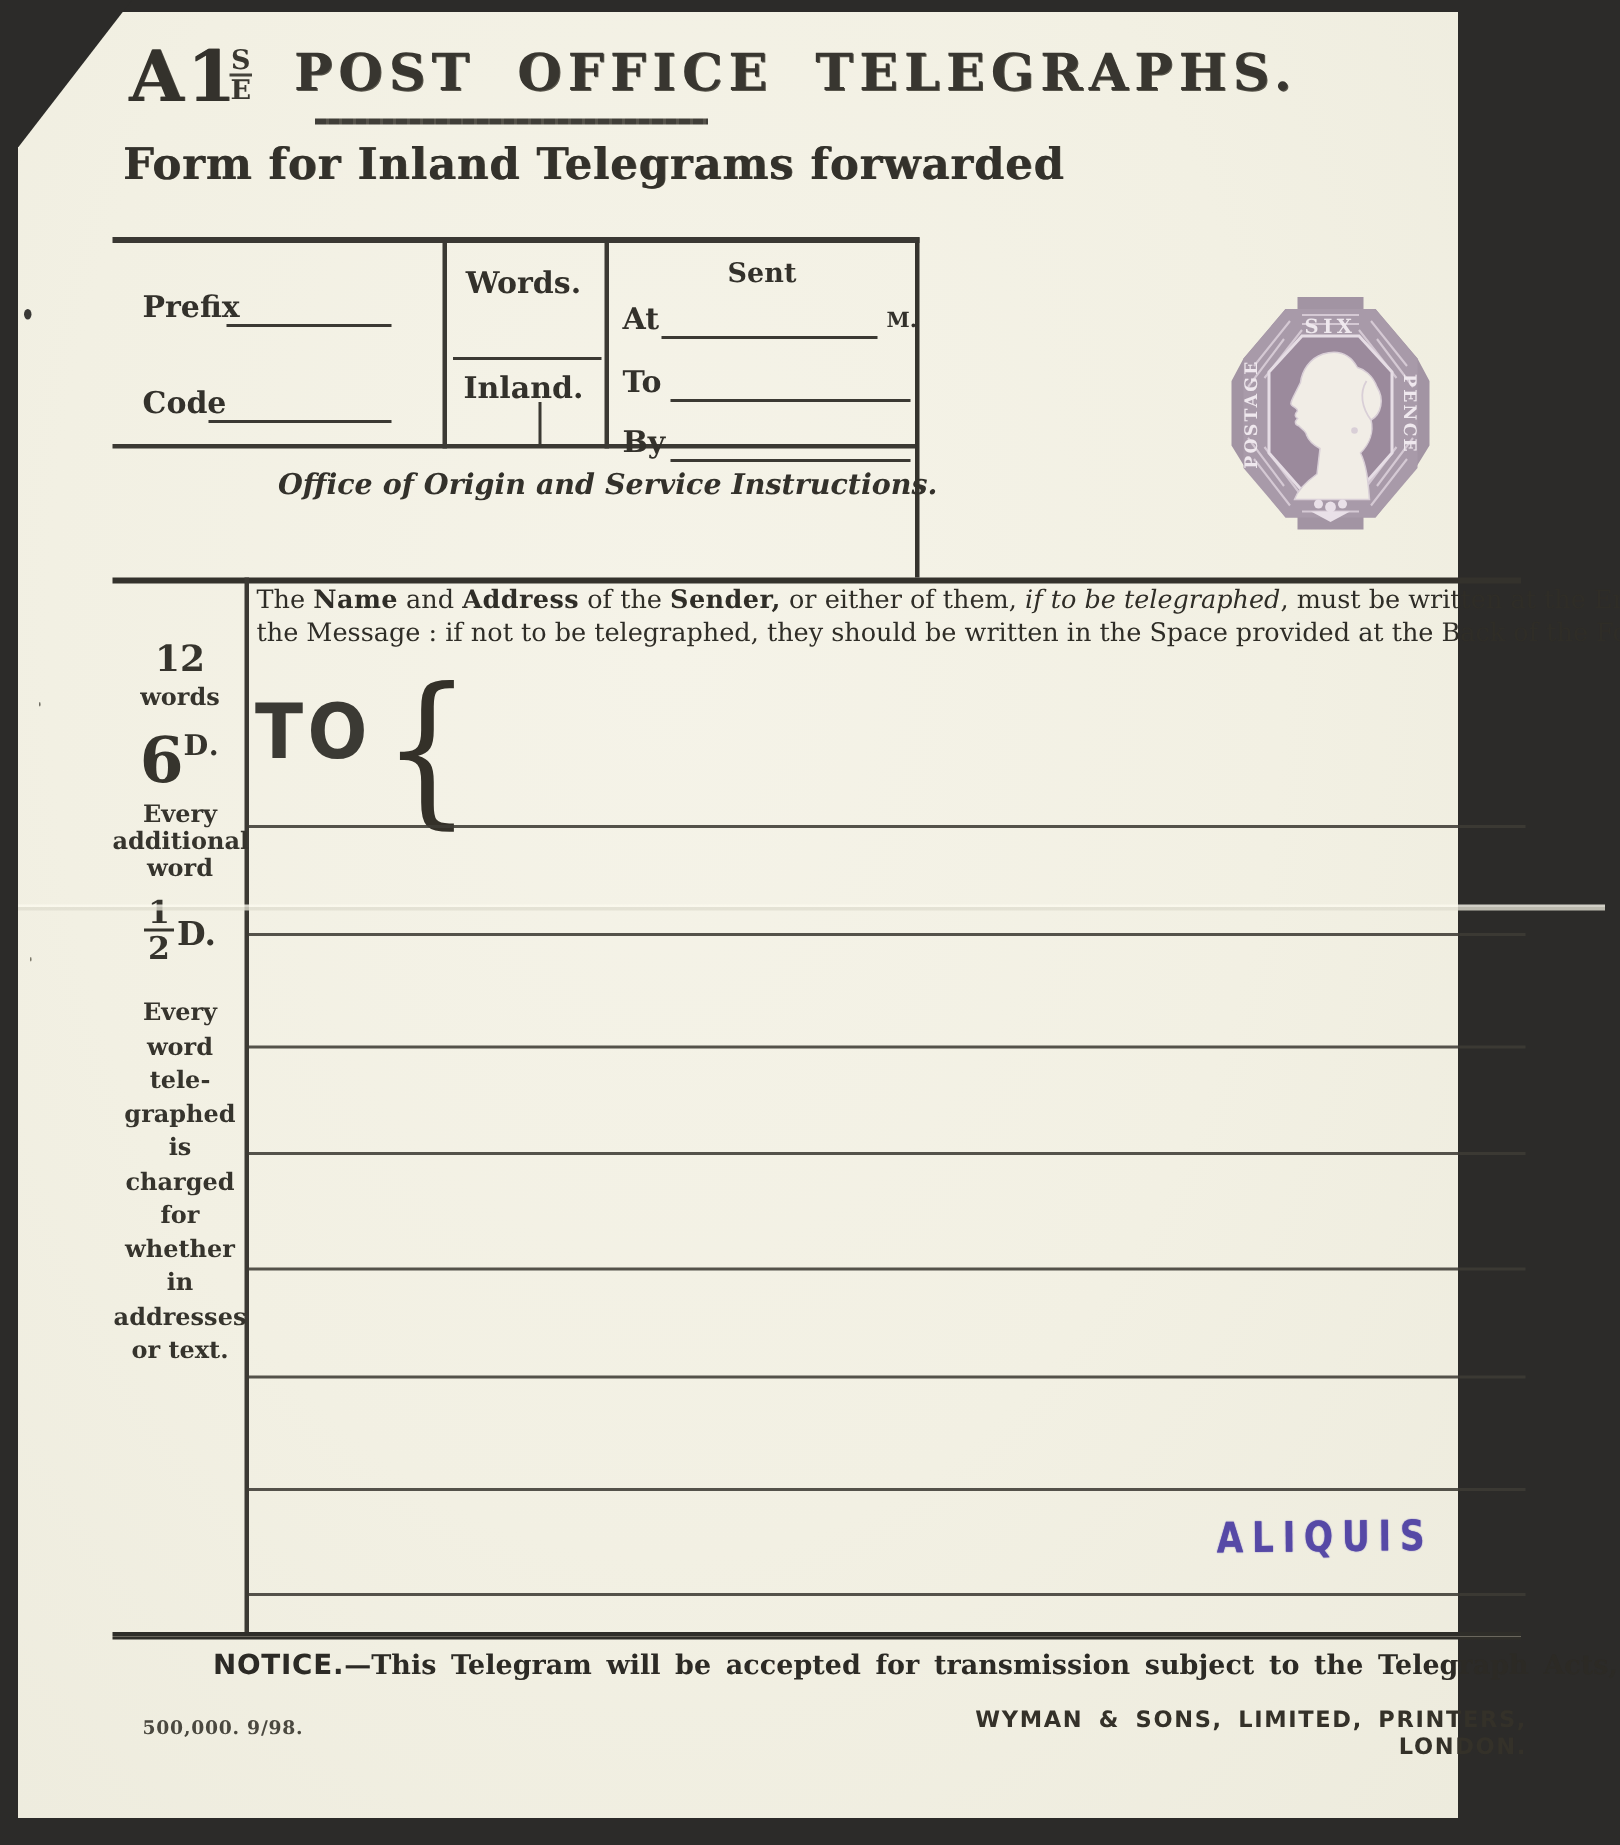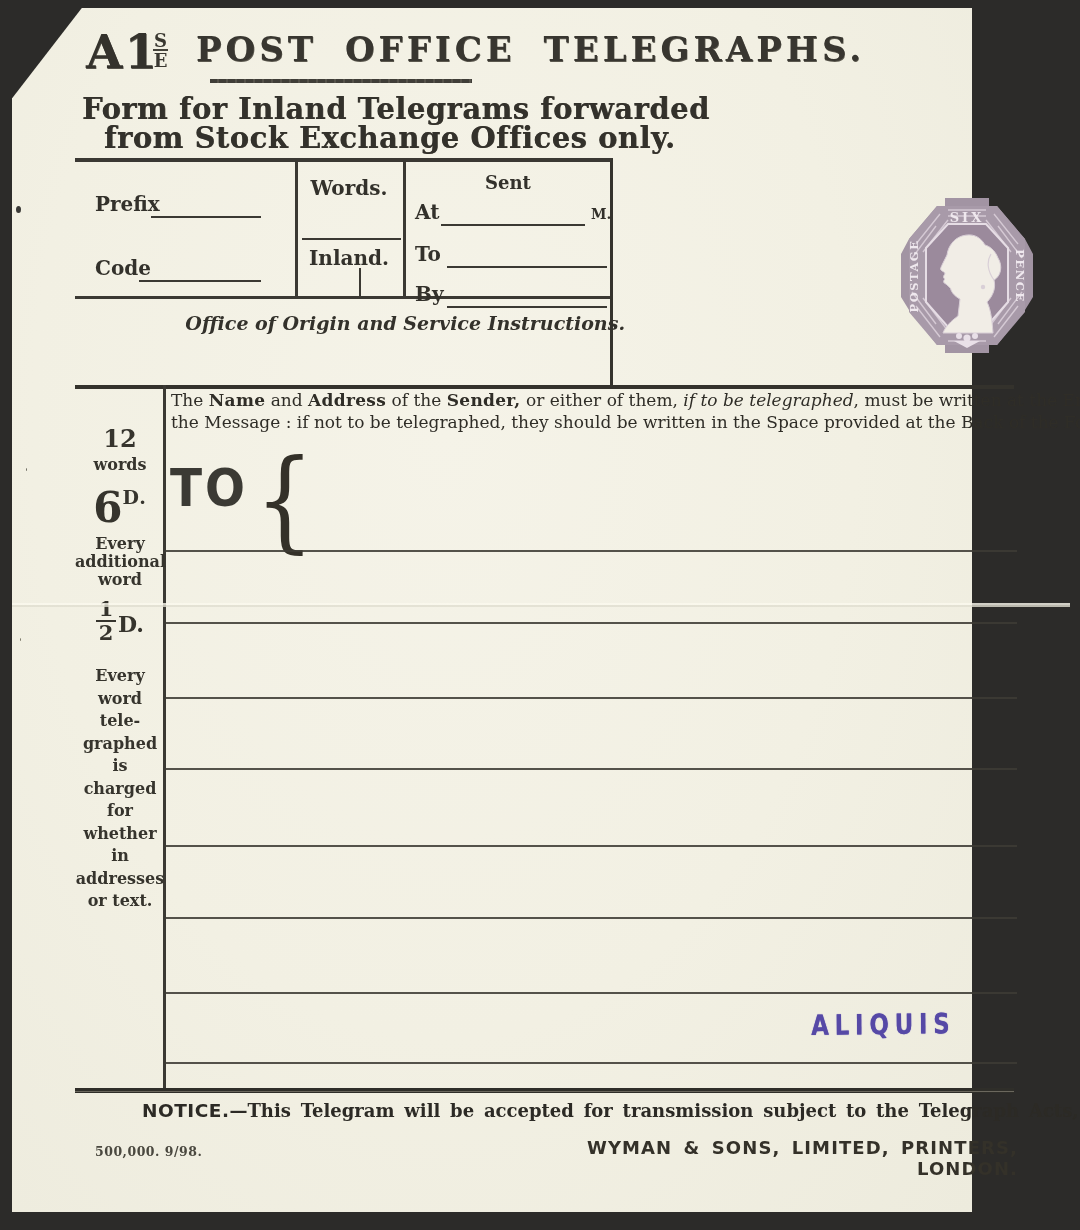--- a/index.html
+++ b/index.html
@@ -85,39 +85,38 @@
   .bottom-rule { position:absolute; left:63px; top:1080px; width:939px; height:5px;
     background:linear-gradient(180deg,#2f2e29 0 3px,#6a675d 3px 3.5px,#2f2e29 3.5px 5px); }
 
   
   .notice { position:absolute; left:72px; top:1092px; width:940px; color:#2c2a25; }
   .notice .l1 { white-space:nowrap; font-size:18px; font-weight:600; word-spacing:3.5px; padding-left:21px; }
   .notice .l2 { white-space:nowrap; font-size:18px; font-weight:600; margin-top:3px; }
   .notice .nword { font-family:"DejaVu Sans", sans-serif; font-size:18.5px; font-weight:bold; letter-spacing:0.5px;margin-left:37px; }
   .print-run { position:absolute; left:83px; top:1136px; font-size:12.5px; font-weight:bold; color:#4a483f; letter-spacing:0.5px; }
   .printer { position:absolute; left:560px; top:1129px; width:446px; text-align:right;
-    font-family:"DejaVu Sans", sans-serif; font-size:18px; font-weight:bold;
+    font-family:"DejaVu Sans", sans-serif; font-size:15px; font-weight:bold;
     color:#343129; letter-spacing:1.1px; word-spacing:4px; }
 
-  .stamp-wrap { position:absolute; left:884px; top:184px; width:142px; height:168px; }
+  .stamp-wrap { position:absolute; left:804px; top:184px; width:142px; height:168px; }
 </style>
 </head>
 <body>
 
 <div class="paper">
 
   <div class="form-code">A1</div>
   <div class="form-code-stack">
     <span class="s">S</span>
     <span class="e">E</span>
   </div>
   <div class="main-title">POST OFFICE TELEGRAPHS.</div>
   <div class="title-rule"></div>
   <div class="subtitle1">Form for Inland Telegrams forwarded</div>
-  <div class="subtitle2">from Stock Exchange Offices only.</div>
 
   <div class="otable">
     <div class="vline v1"></div>
     <div class="vline v2"></div>
     <div class="hline-mid"></div>
 
     <div class="lbl" style="left:20px; top:30px;">Prefix</div>
     <div class="wline" style="left:76px; top:54px; width:110px;"></div>
     <div class="lbl" style="left:20px; top:94px;">Code</div>
     <div class="wline" style="left:64px; top:118px; width:122px;"></div>

